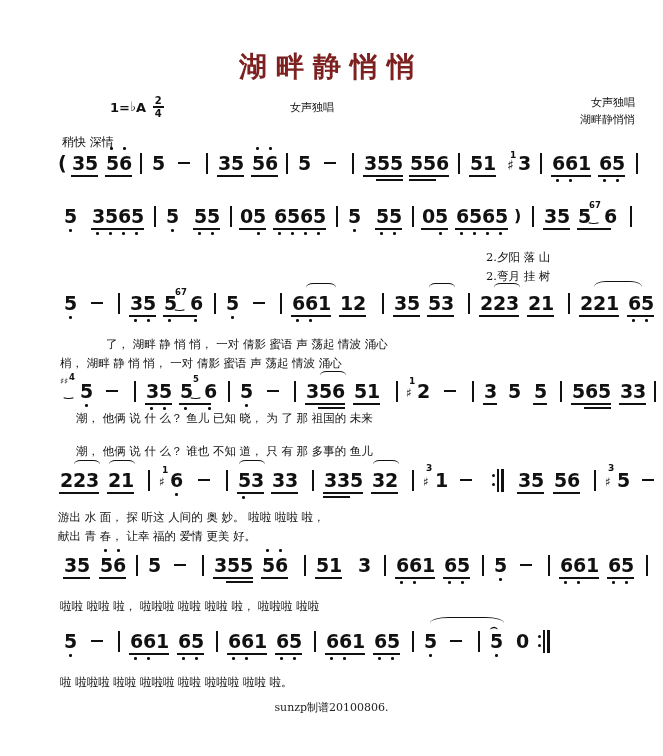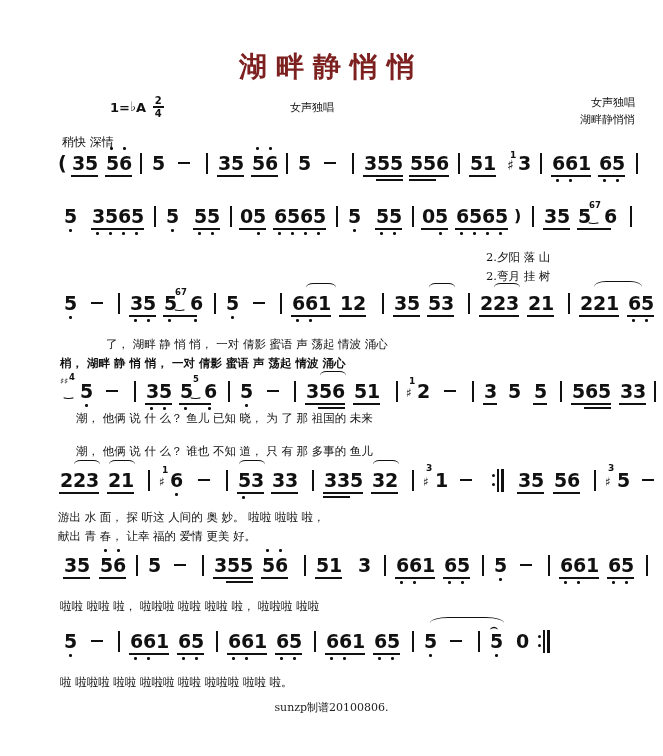--- a/index.html
+++ b/index.html
@@ -285,21 +285,21 @@
       <span class="tk" style="left:570px;">6</span>
       <span class="tk" style="left:583px;">5</span>
       <div class="beam1" style="left:569px;top:23px;width:27px;"></div>
       <div class="dotdn" style="left:574px;top:27px;"></div>
       <div class="dotdn" style="left:587px;top:27px;"></div>
     </div>
     <div class="lyricrow" style="margin-top:14px;">
       <span class="lx" style="left:16px;letter-spacing:0;margin-left:32px;">了， 湖畔 静 悄 悄， 一对 倩影 蜜语 声 荡起 情波 涌心</span>
     </div>
     <div class="lyricrow">
-      <span class="lx" style="left:2px;letter-spacing:0;font-weight:bold;">梢， 湖畔 静 悄 悄， 一对 倩影 蜜语 声 荡起 情波 涌心</span>
+      <span class="lx" style="left:2px;letter-spacing:0;">梢， 湖畔 静 悄 悄， 一对 倩影 蜜语 声 荡起 情波 涌心</span>
     </div>
   </div>
 
   <div class="system" style="top:380px;">
     <div class="notes">
       <span class="sup" style="left:2px;top:-3px;">♯♯</span>
       <span class="sup" style="left:11px;top:-7px;">4</span>
       <span class="tk" style="left:6px;top:3px;font-size:11px;">‿</span>
       <span class="tk" style="left:22px;">5</span>
       <div class="dotdn" style="left:27px;top:24px;"></div>

